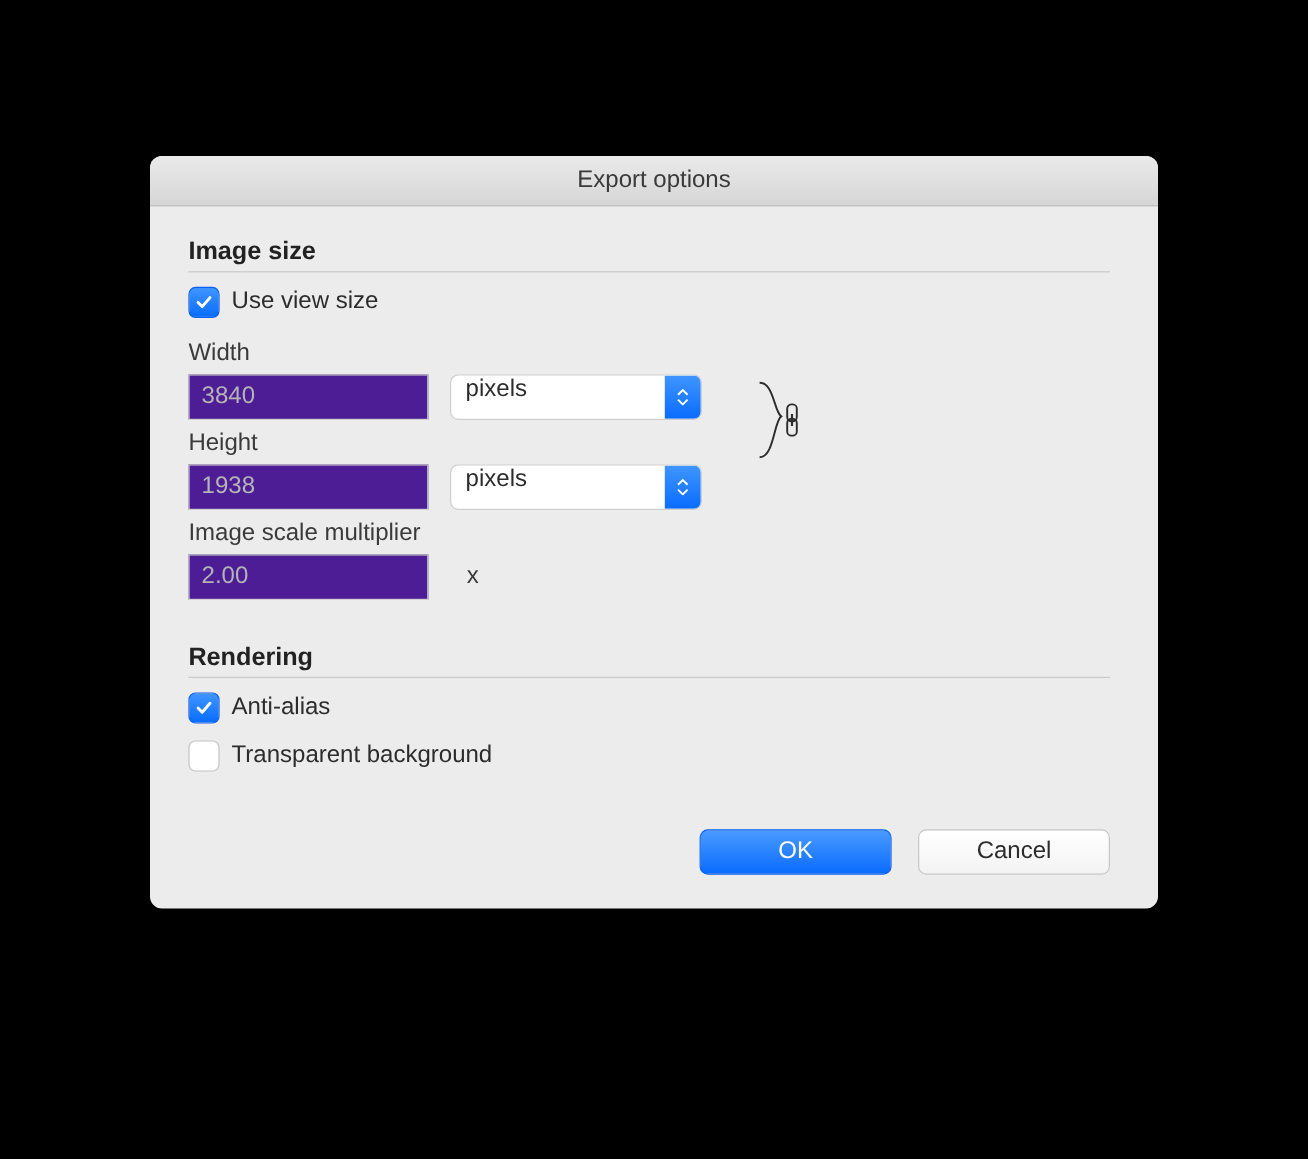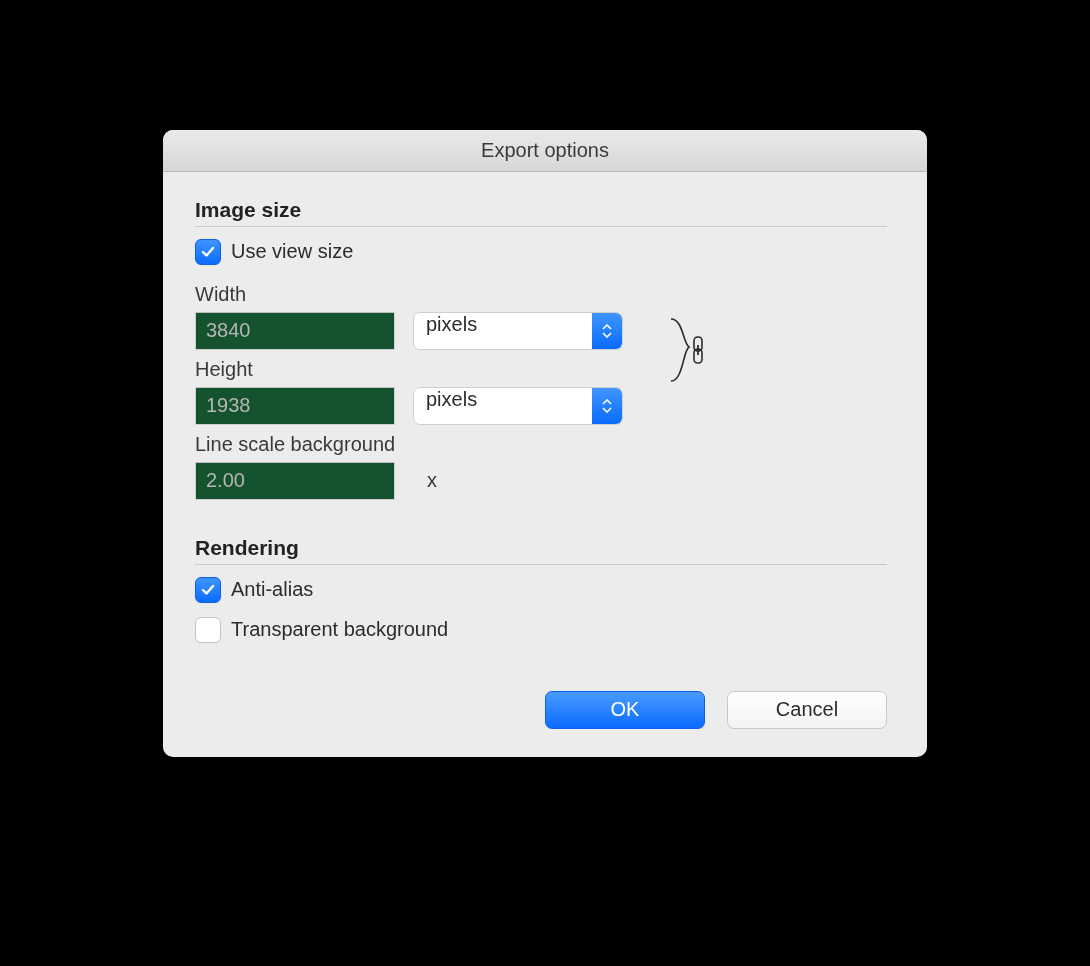--- a/index.html
+++ b/index.html
@@ -8,21 +8,21 @@
       height: 966px;
       background: #000;
       font-family: -apple-system, BlinkMacSystemFont, "Helvetica Neue", Arial, sans-serif;
       font-size: 20px;
       color: #2c2c2c;
       display: flex;
       align-items: center;
       justify-content: center;
     }
     .window {
-      width: 764px;
+      width: 840px;
       background: #ececec;
       border-radius: 10px;
       box-shadow: 0 20px 60px rgba(0,0,0,0.6);
       overflow: hidden;
       margin-top: -80px;
     }
     .titlebar {
       height: 42px;
       background: linear-gradient(#eaeaea, #d6d6d6);
       border-bottom: 1px solid #b8b8b8;
@@ -62,21 +62,21 @@
     .field-group {
       display: flex;
       align-items: flex-start;
       gap: 24px;
       position: relative;
     }
     .pair-col { display: flex; flex-direction: column; }
     .field-label { font-size: 20px; color: #3a3a3a; margin: 8px 0 6px 0; }
     .text-input {
       width: 200px; height: 38px;
-      background: #14532d;
+      background: #4c1d95;
       border: 1px solid #d1d1d1;
       border-top: 1px solid #c0c0c0;
       padding: 0 10px;
       font-size: 20px;
       color: #b5b5b5;
     }
     .dim-row { display: flex; align-items: center; gap: 18px; }
     .select {
       width: 210px; height: 38px;
       background: #fff;
@@ -186,21 +186,21 @@
           <path d="M4 4 C 16 4 16 28 22 32 C 16 36 16 66 4 66" stroke="#2c2c2c" stroke-width="1.6" fill="none"></path>
           <g transform="translate(26,22)">
             <rect x="1" y="0" width="8" height="14" rx="3.5" stroke="#2c2c2c" stroke-width="1.6" fill="none"></rect>
             <rect x="1" y="12" width="8" height="14" rx="3.5" stroke="#2c2c2c" stroke-width="1.6" fill="none"></rect>
             <line x1="5" y1="8" x2="5" y2="18" stroke="#2c2c2c" stroke-width="1.8"></line>
           </g>
         </svg>
       </div>
     </div>
 
-    <div class="field-label">Line scale background</div>
+    <div class="field-label">Image scale multiplier</div>
     <div class="dim-row">
       <input class="text-input" disabled="" value="2.00" style="">
       <span class="multiplier-suffix">x</span>
     </div>
 
     <div class="rendering">
       <div class="section-header">Rendering</div>
       <div class="row">
         <div class="checkbox checked">
           <svg viewBox="0 0 16 16">

